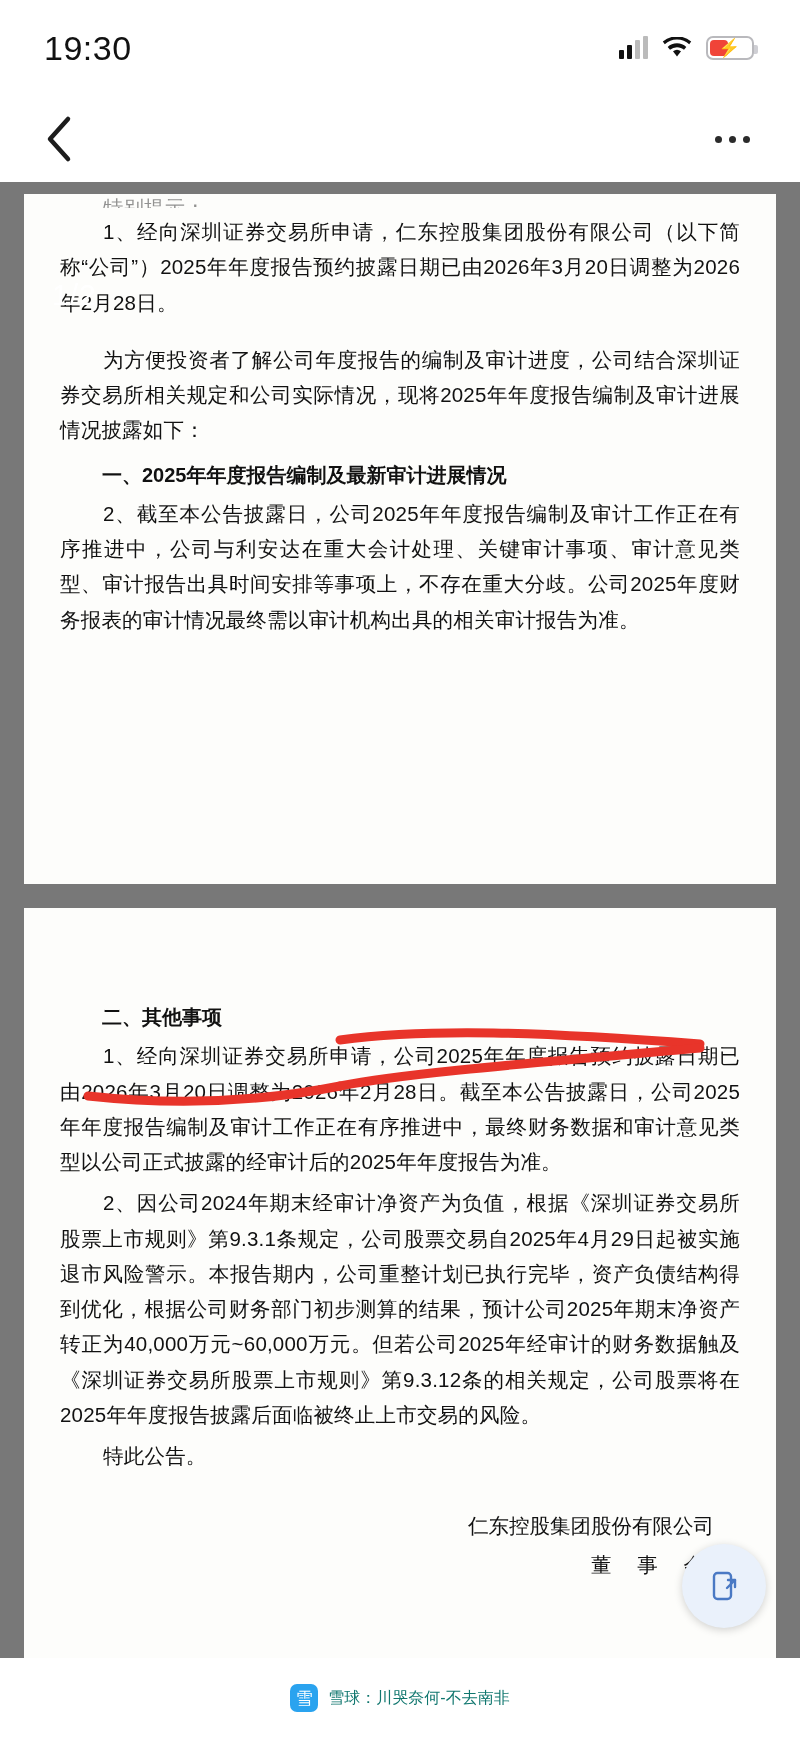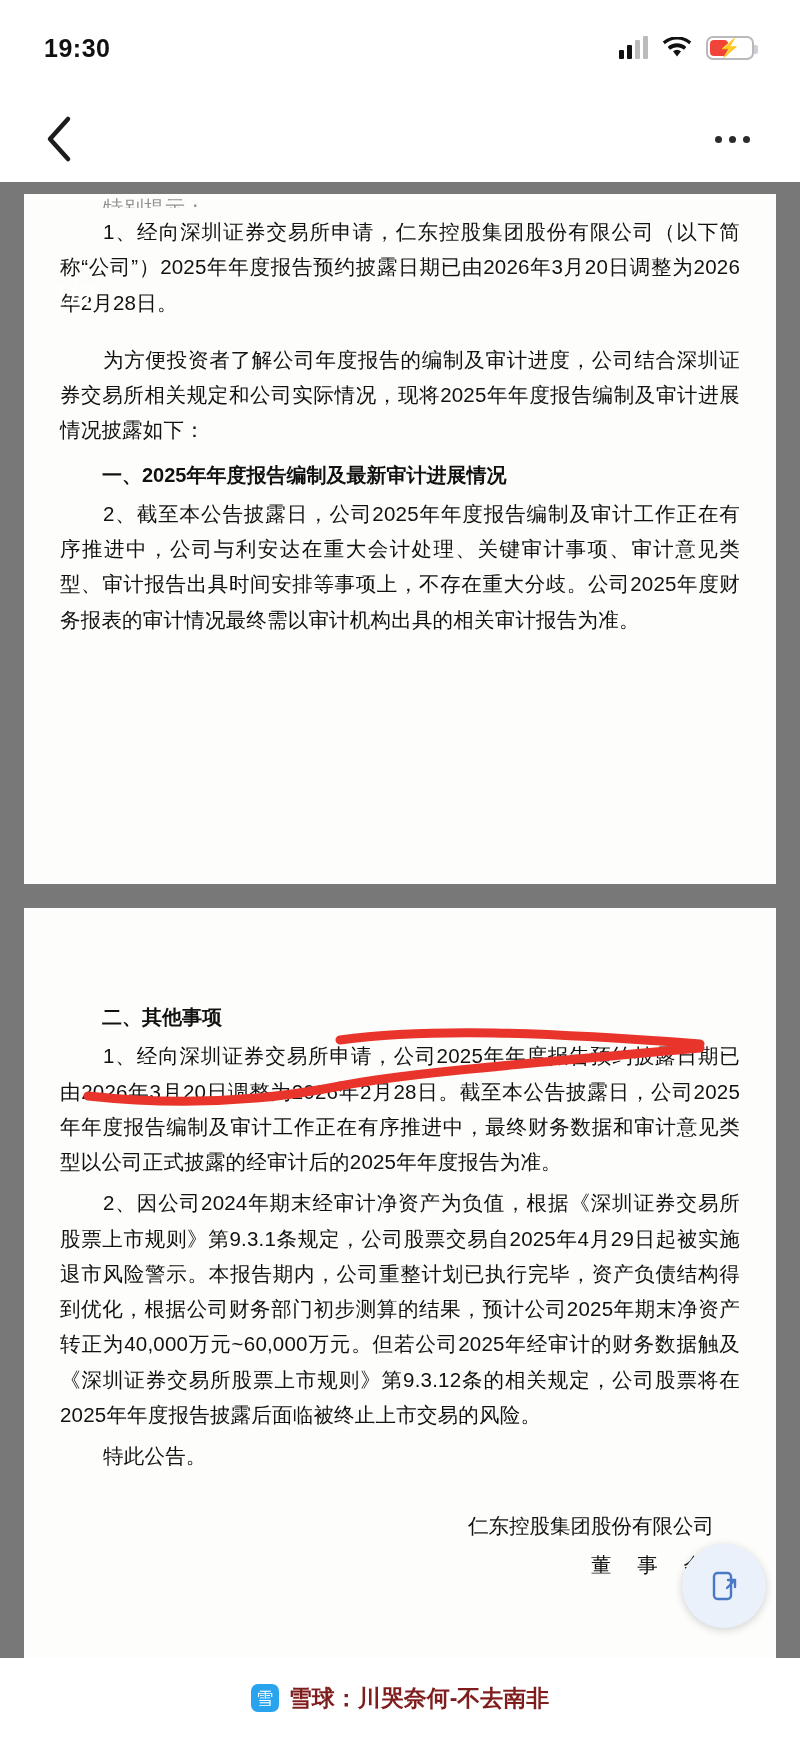--- a/index.html
+++ b/index.html
@@ -18,22 +18,22 @@
   
   .status-bar {
     position: relative;
     height: 96px;
     display: flex;
     align-items: center;
     justify-content: space-between;
     padding: 0 46px 0 44px;
   }
   .status-time {
-    font-size: 25px;
-    font-weight: bold;
+    font-size: 34px;
+    font-weight: normal;
     letter-spacing: 0.5px;
     color: #111;
   }
   .status-icons {
     display: flex;
     align-items: center;
     gap: 14px;
   }
   .signal { display: flex; align-items: flex-end; gap: 3px; height: 22px; }
   .signal i { display: block; width: 5px; background: #111; border-radius: 1px; }
@@ -194,24 +194,23 @@
   .footer .badge {
     width: 28px; height: 28px;
     border-radius: 7px;
     background: #2aa3ef;
     color: #fff;
     font-size: 17px;
     display: flex; align-items: center; justify-content: center;
     font-family: "Liberation Sans", sans-serif;
   }
   .footer .txt {
-    font-size: 23px;
-    color: #7f1d1d;
+    font-size: 16px;
+    color: #0f766e;
     font-family: "Liberation Sans", sans-serif;
-    font-weight: bold;
   }
 </style>
 </head>
 <body>
 
 <div class="phone">
 
   <div class="status-bar">
     <div class="status-time">19:30</div>
     <div class="status-icons">

